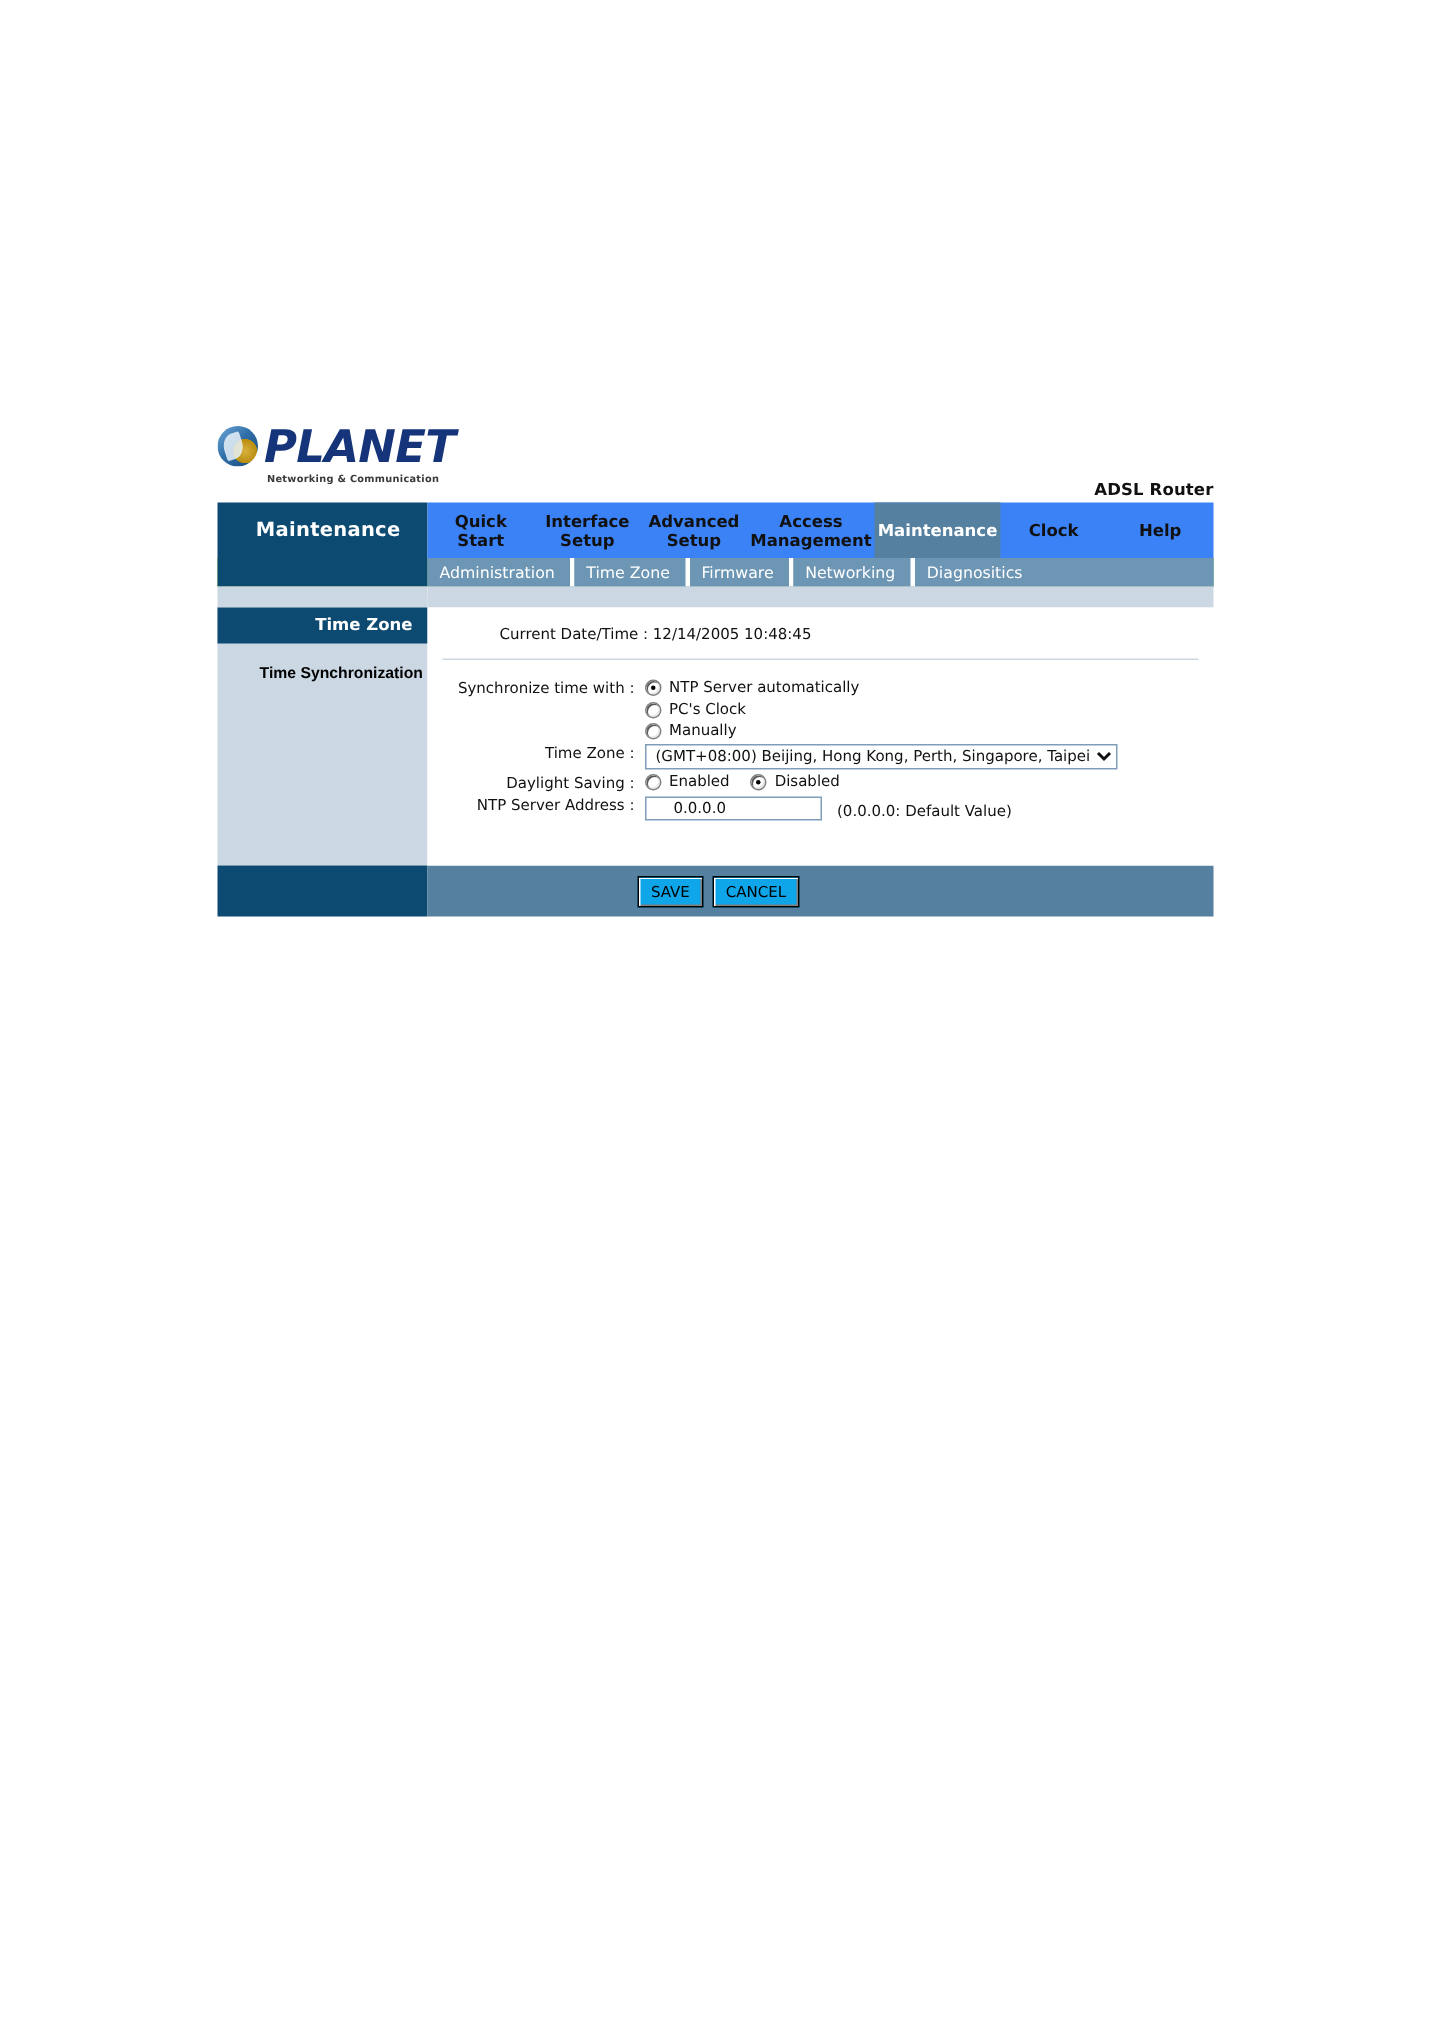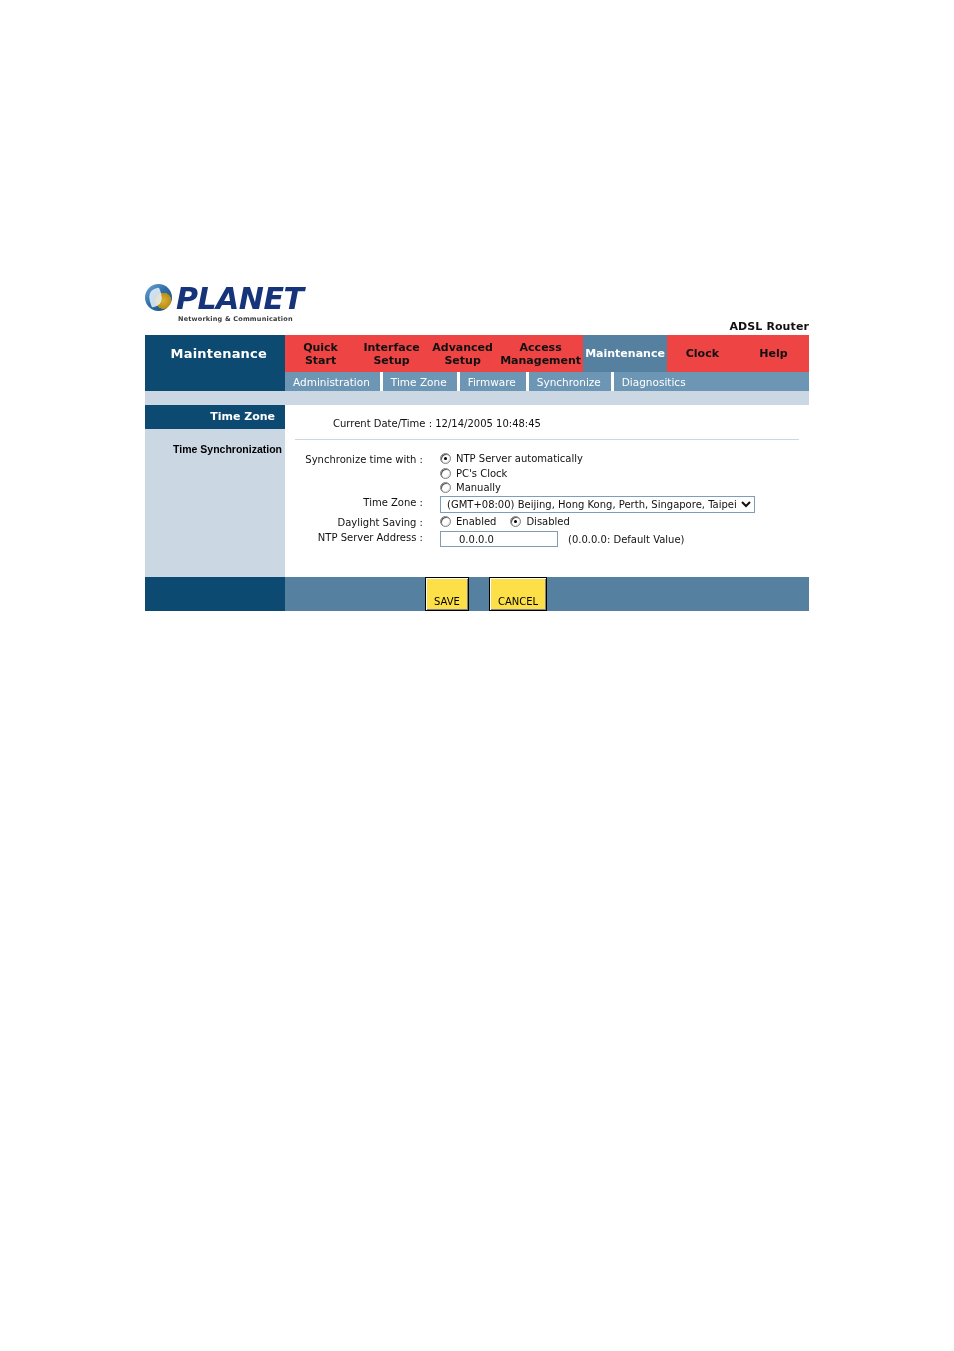--- a/index.html
+++ b/index.html
@@ -109,21 +109,21 @@
     padding-right: 18px;
     box-sizing: border-box;
     font-family: "DejaVu Sans", sans-serif;
     font-size: 13px;
     font-weight: bold;
     letter-spacing: .2px;
   }
   .maintabs {
     flex: 1;
     display: flex;
-    background: #ef4444;
+    background: #3b82f6;
   }
   .mtab {
     flex: 1 1 0;
     display: flex;
     align-items: center;
     justify-content: center;
     text-align: center;
     font-family: "DejaVu Sans", sans-serif;
     font-size: 11px;
     font-weight: bold;
@@ -243,23 +243,22 @@
     width: 145px;
     flex: none;
     text-align: right;
     padding-right: 7px;
     padding-top: 2px;
     box-sizing: border-box;
   }
   .fctl {
     flex: 1;
     display: flex;
-    align-items: center;
+    align-items: flex-end;
     padding-top: 1px;
-    margin-left: 10px;
   }
   .radio {
     width: 11px;
     height: 11px;
     border-radius: 50%;
     border: 1px solid #808080;
     background: #ffffff;
     box-shadow: inset 1px 1px 0 #5a5a5a, inset -1px -1px 0 #e8e8e8;
     display: inline-block;
     position: relative;
@@ -312,25 +311,25 @@
     flex: 1;
     background: #5580a0;
     display: flex;
     align-items: center;
     padding-left: 140px;
   }
   .btn {
     font-family: "DejaVu Sans", sans-serif;
     font-size: 10px;
     color: #000000;
-    background: #fde047;
+    background: #0ea5e9;
     border: 1px solid #000000;
     box-shadow: inset 1px 1px 0 #ffffff, inset -1px -1px 0 #808080;
-    padding: 18px 8px 3px 8px;
-    margin-right: 20px;
+    padding: 5px 8px 3px 8px;
+    margin-right: 6px;
     cursor: pointer;
     line-height: 11px;
   }
 </style>
 </head>
 <body>
 
 <div id="router-ui">
 
   <div class="brandbar">
@@ -360,21 +359,21 @@
       <div class="mtab">Help</div>
     </div>
   </div>
 
   <div class="subrow">
     <div class="sub-spacer"></div>
     <div class="subtabs">
       <div class="stab">Administration</div>
       <div class="stab">Time Zone</div>
       <div class="stab">Firmware</div>
-      <div class="stab">Synchronize</div>
+      <div class="stab">Networking</div>
       <div class="stab">Diagnositics</div>
     </div>
   </div>
 
   <div class="striprow">
     <div class="strip-left"></div>
     <div class="strip-right"></div>
   </div>
 
   <div class="bodyrow">

